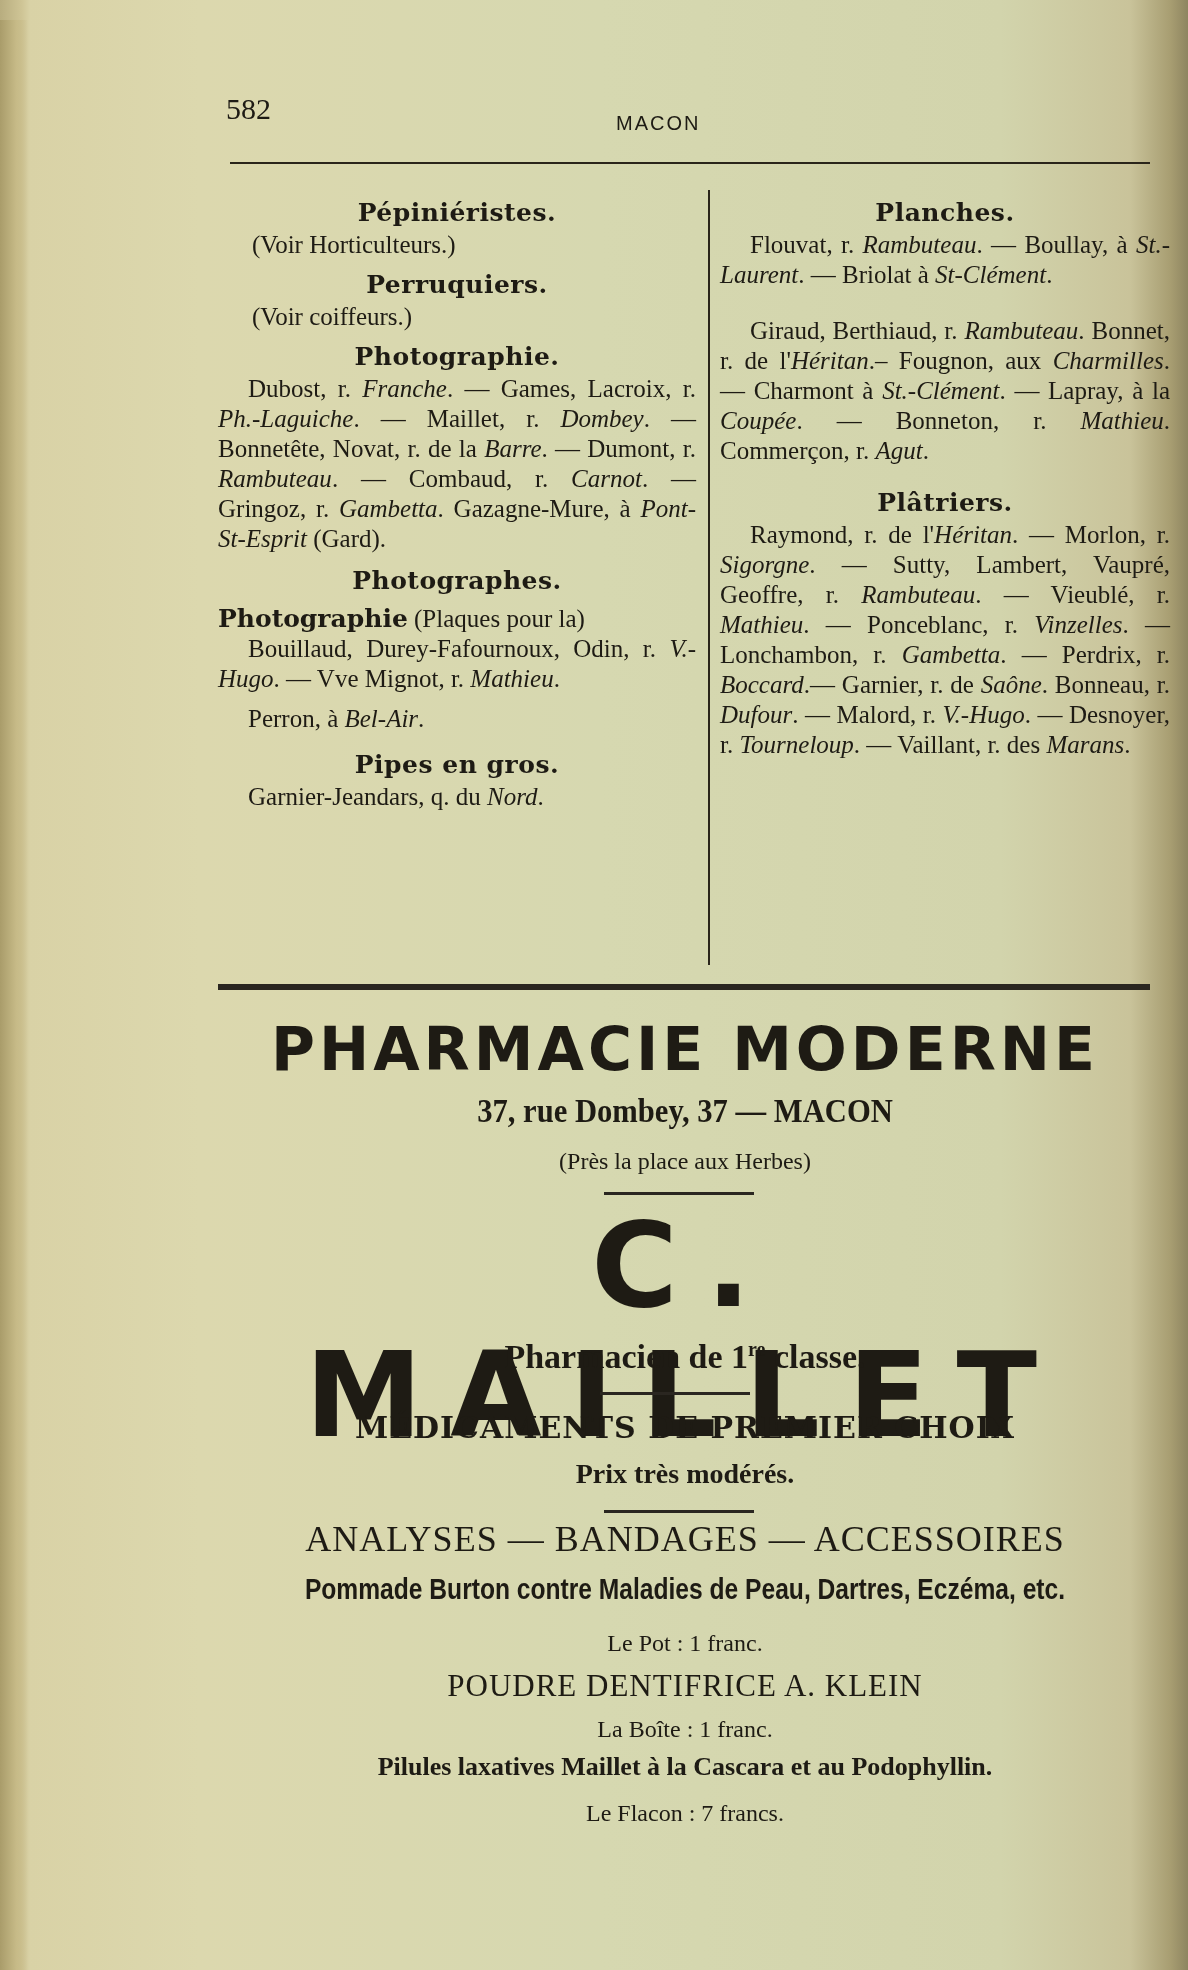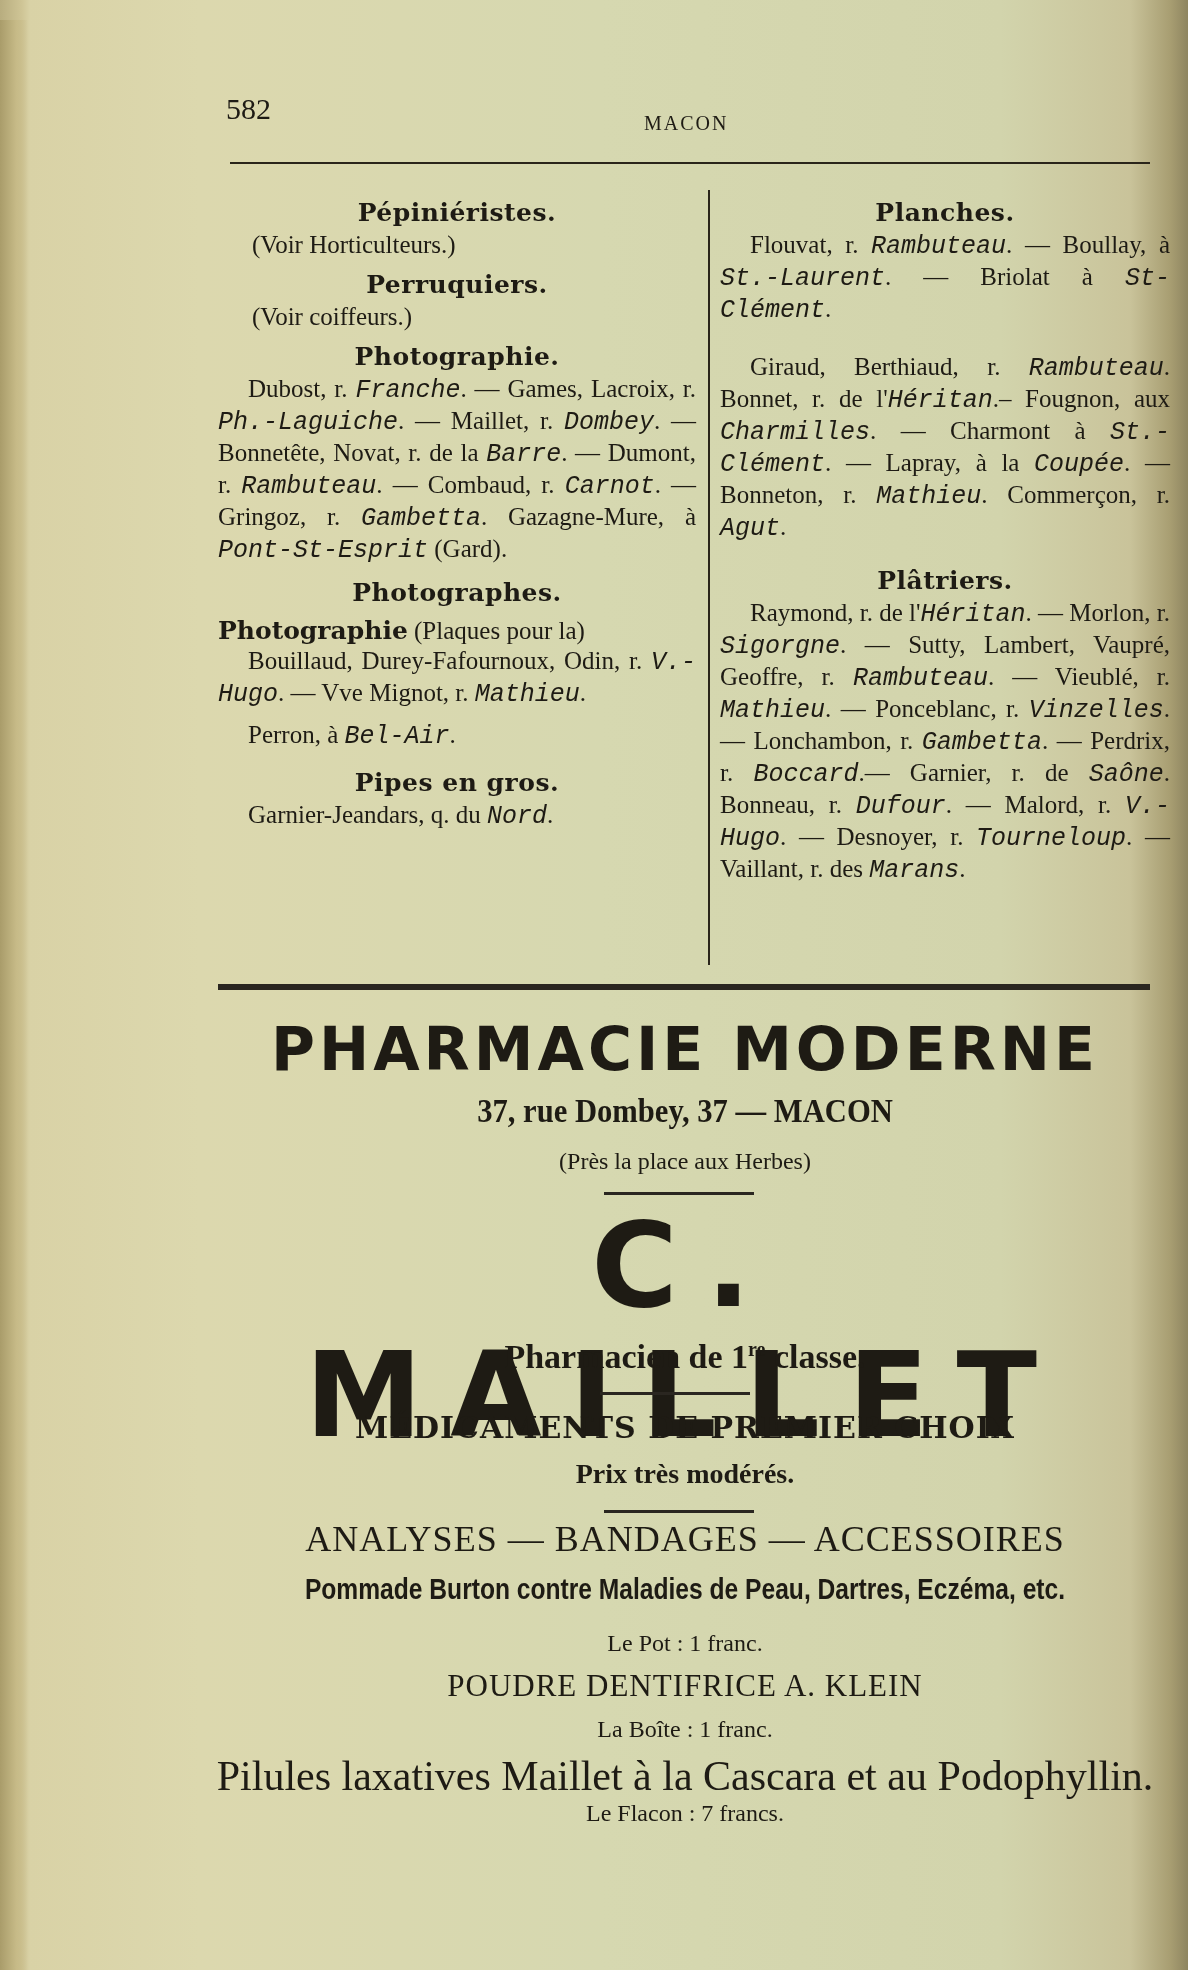--- a/index.html
+++ b/index.html
@@ -8,53 +8,53 @@
       background: linear-gradient(90deg, #b8ad7f 0px, #cfc596 22px, #d9d2a6 30px, #dcd8ae 200px, #d6d8b0 600px, #d2d4ac 1000px, #c9c39a 1130px, #a89e72 1170px, #8e8560 1188px);
       font-family: "DejaVu Serif", "Liberation Serif", serif;
       color: #1e1b14;
       position: relative;
     }
     .page { position: absolute; left: 0; top: 0; width: 1188px; height: 1970px; margin-top: 20px; }
     .left-edge { position:absolute; left:0; top:0; width:28px; height:1970px;
       background: linear-gradient(90deg, #a99c6a, #c7bb88 60%, rgba(0,0,0,0)); }
 
     .page-number { position:absolute; left:226px; top:72px; font-size:30px; font-family:"Liberation Serif", serif; }
-    .running-title { position:absolute; left:644px; top:92px; font-size:20px; letter-spacing:2px; font-family:Liberation Serif, serif; }
+    .running-title { position:absolute; left:616px; top:92px; font-size:20px; letter-spacing:2px; font-family:Liberation Sans, sans-serif; }
     .header-rule { position:absolute; left:230px; top:142px; width:920px; height:2px; background:#2a251a; }
 
     .col { position:absolute; top:176px; font-family:"Liberation Serif", serif; font-size:25px; line-height:30px; }
     .col-left { left:218px; width:478px; }
     .col-right { left:708px; width:450px;padding-left:12px; }
     .col-divider { position:absolute; left:708px; top:170px; width:2px; height:775px; background:#2a251a; }
 
     .sec-title { text-align:center; font-family:"DejaVu Serif", serif; font-weight:bold; font-size:25px; line-height:34px; margin:0; letter-spacing:0.5px; }
     .sec-body { text-align:justify; margin:0 0 10px 0; }
     .indent { text-indent:30px; }
     .note { margin:0 0 8px 0; padding-left:34px; }
-    i { font-style: italic; font-family: Liberation Mono, monospace; }
+    i { font-style: italic; }
     .inline-title { font-family:"DejaVu Serif", serif; font-weight:bold; font-size:25px; }
 
     .heavy-rule { position:absolute; left:218px; top:964px; width:932px; height:6px; background:#2a2620; }
 
     .ad { position:absolute; left:200px; width:970px; text-align:center; }
     .ad-title { top:994px; font-family:"DejaVu Sans", sans-serif; font-weight:bold; font-size:60px; letter-spacing:4px; line-height:70px; }
     .ad-address { top:1072px; font-family:"Liberation Serif", serif; font-weight:bold; font-size:34px; transform: scaleX(0.9); }
     .ad-near { top:1128px; font-family:"Liberation Serif", serif; font-size:24px; }
     .short-rule { position:absolute; height:3px; background:#2a2620; }
     .ad-name { top:1180px; font-family:"DejaVu Sans", sans-serif; font-weight:bold; font-size:118px; letter-spacing:28px; line-height:130px; }
     .ad-qual { top:1318px; font-family:"Liberation Serif", serif; font-weight:bold; font-size:34px; }
     .ad-qual sup { font-size:20px; }
     .ad-meds { top:1390px; font-family:"DejaVu Serif", serif; font-weight:bold; font-size:30px; letter-spacing:1px; }
     .ad-price { top:1438px; font-family:"Liberation Serif", serif; font-weight:bold; font-size:28px; }
     .ad-services { top:1498px; font-family:"Liberation Serif", serif; font-size:36px; letter-spacing:1px; }
     .ad-pommade { top:1552px; font-family:"Liberation Sans", sans-serif; font-weight:bold; font-size:30px; transform: scaleX(0.82); }
     .ad-pot { top:1610px; font-family:"Liberation Serif", serif; font-size:24px; }
     .ad-poudre { top:1648px; font-family:"Liberation Serif", serif; font-size:31px; letter-spacing:1px; }
     .ad-boite { top:1696px; font-family:"Liberation Serif", serif; font-size:24px; }
-    .ad-pilules { top:1732px; font-family:"Liberation Serif", serif; font-weight:normal; font-size:42px; }
+    .ad-pilules { top:1732px; font-family:"Liberation Serif", serif; font-weight:bold; font-size:26px; }
     .ad-flacon { top:1780px; font-family:"Liberation Serif", serif; font-size:24px; }
   </style>
 </head>
 <body>
 
 <div class="page">
   <div class="left-edge"></div>
 
   <div class="page-number">582</div>
   <div class="running-title">MACON</div>

